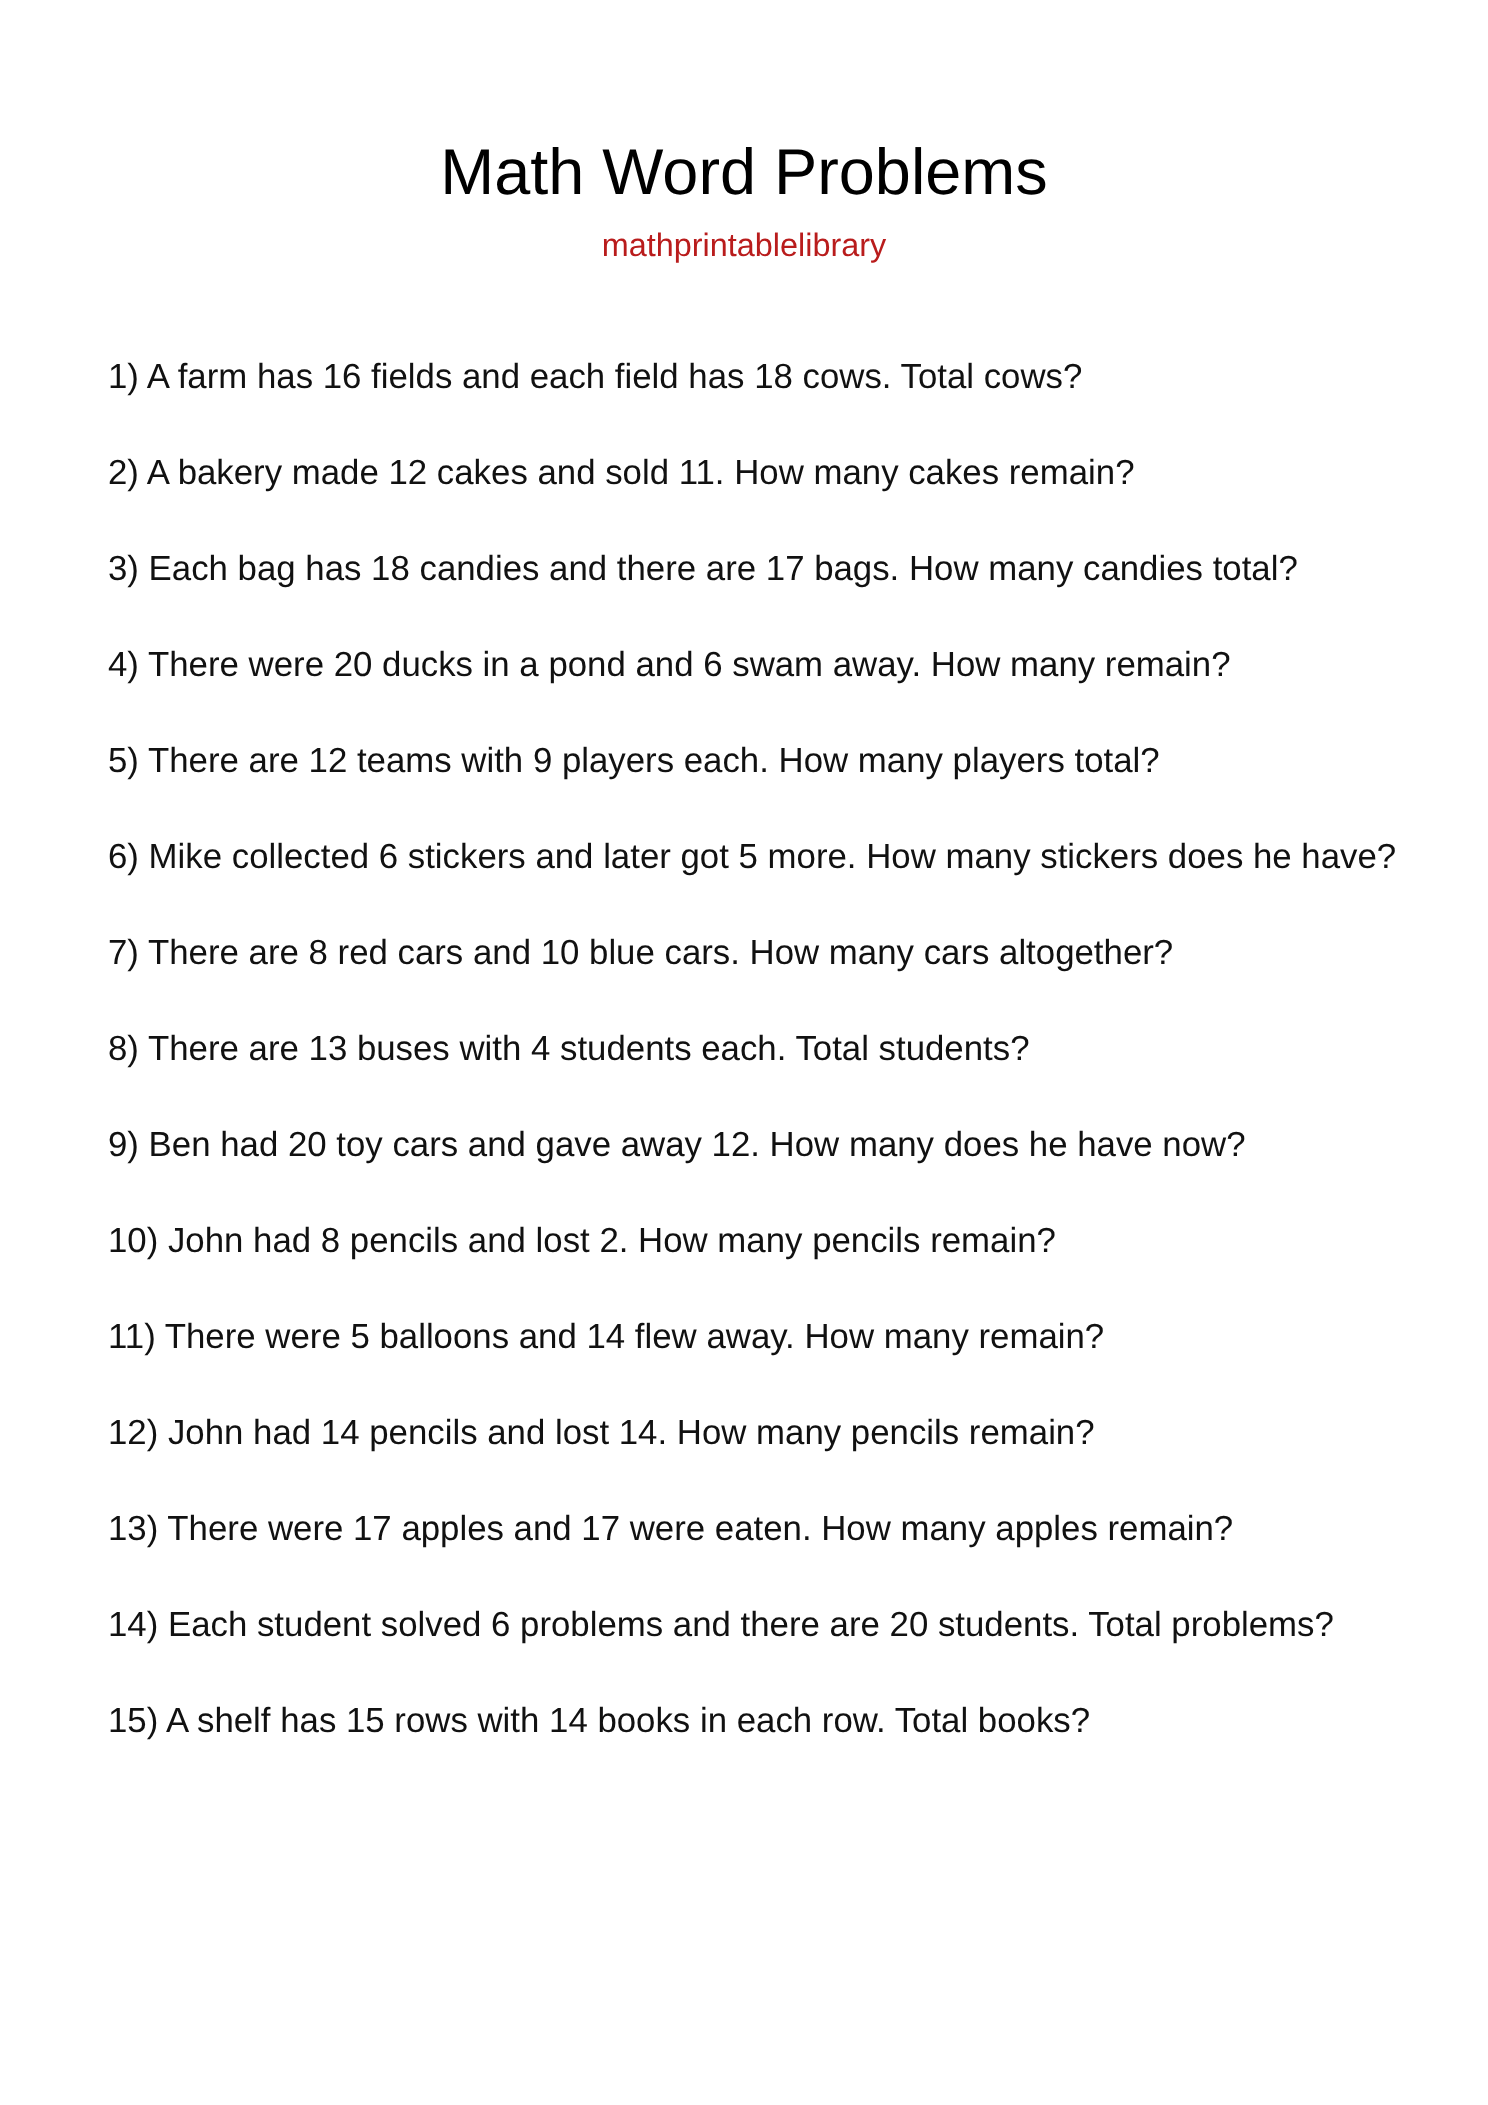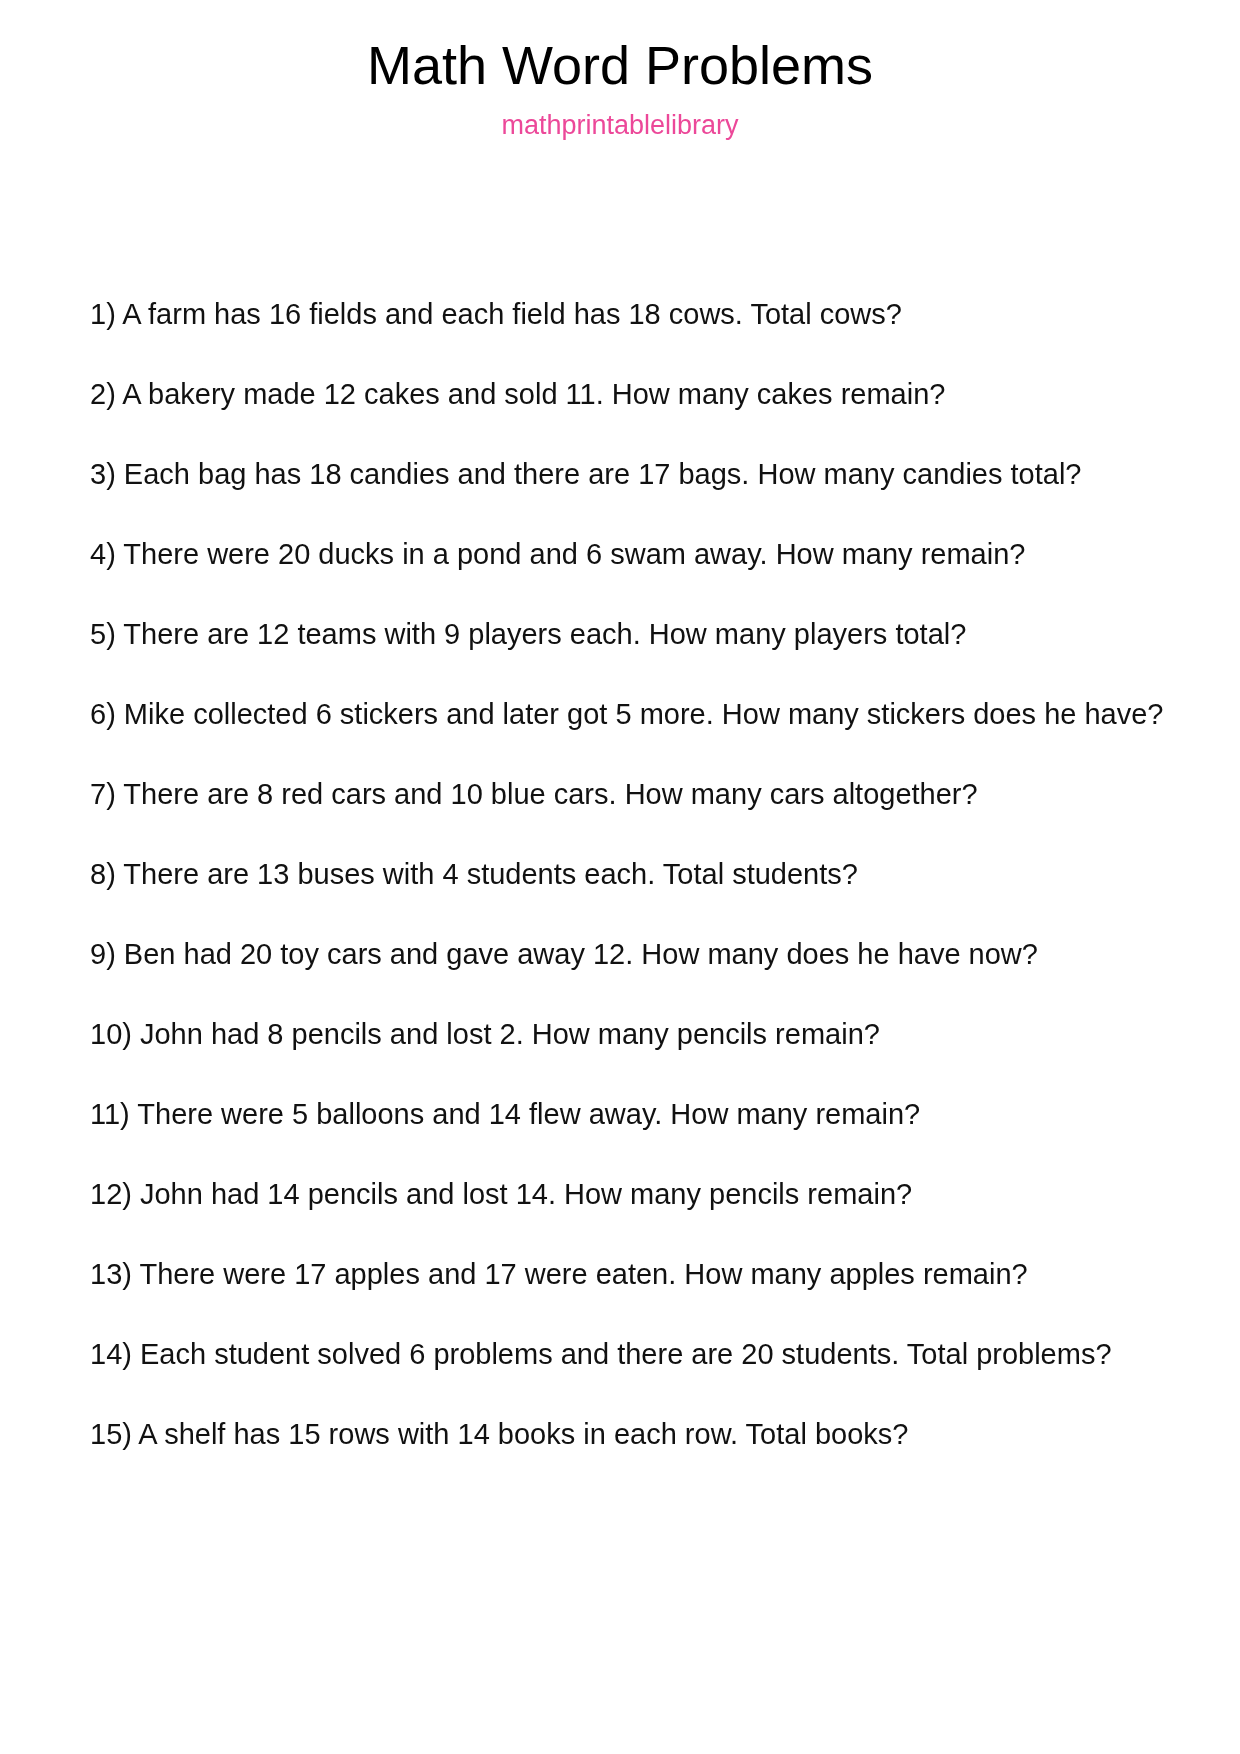--- a/index.html
+++ b/index.html
@@ -11,36 +11,36 @@
     position: relative;
     width: 1240px;
     height: 1754px;
     background: #ffffff;
     overflow: hidden;
     font-family: "Liberation Sans", "DejaVu Sans", sans-serif;
   }
   .header {
     width: 1240px;
     text-align: center;
-    padding-top: 37px;
+    padding-top: 116px;
     box-sizing: border-box;
   }
   .page-title {
     font-size: 54px;
     font-weight: 400;
     color: #000000;
     letter-spacing: 0px;
     line-height: 1.05;
     margin: 0;
     white-space: nowrap;
   }
   .page-subtitle {
     font-size: 27px;
     font-weight: 400;
-    color: #ec4899;
+    color: #b91c1c;
     margin: 0;
     padding-top: 16px;
     white-space: nowrap;
   }
   .problems {
     position: absolute;
     top: 300px;
     left: 90px;
     width: 1240px;
   }

